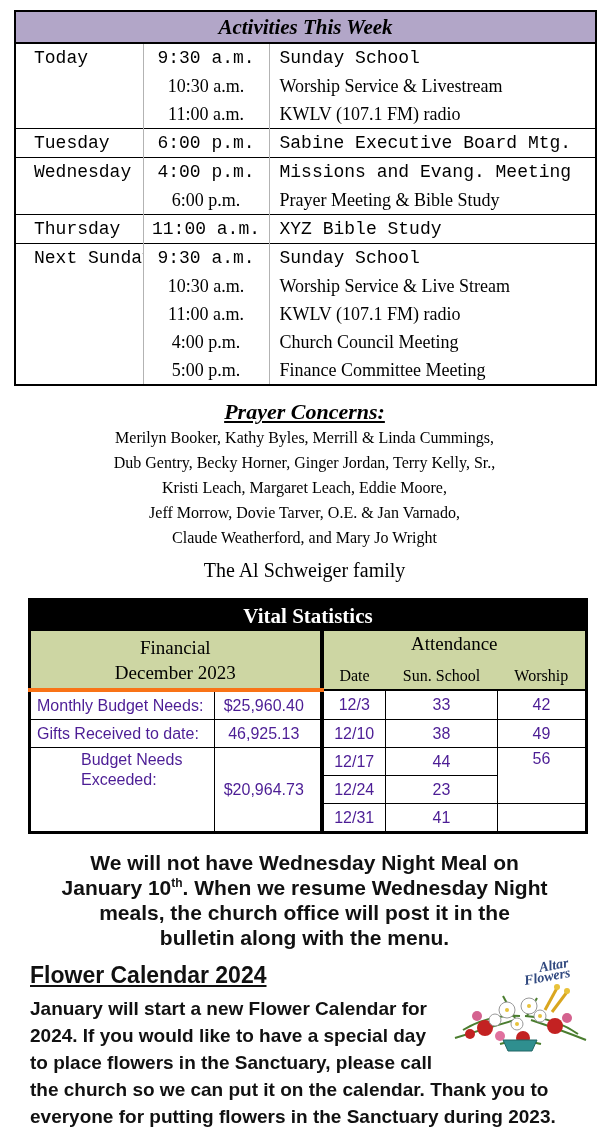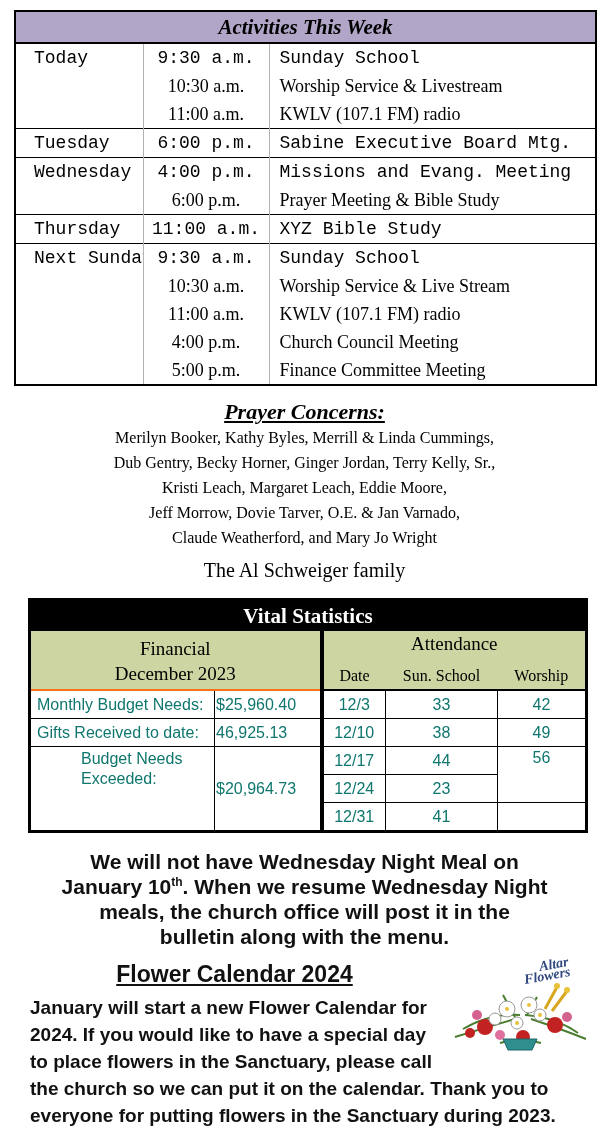--- a/index.html
+++ b/index.html
@@ -17,43 +17,43 @@
   
   .prayer-head{margin-top:13px;text-align:center;font-size:22px;font-weight:bold;font-style:italic;text-decoration:underline;}
   .prayer-lines{text-align:center;font-size:16px;line-height:25px;}
   .prayer-family{margin-top:8px;text-align:center;font-size:20px;line-height:25px;}
 
   
   table.vs{border-collapse:collapse;table-layout:fixed;width:557px;margin:15px 0 0 28px;border:3px solid #000;}
   table.vs td{overflow:hidden;}
   .vtitle{background:#000000;color:#fff;font-weight:bold;font-size:21px;height:28px;text-align:center;font-family:"Liberation Serif",serif;}
   .sub{background:#cdd6a3;font-family:"Liberation Serif",serif;}
-  .fin-head{text-align:center;font-size:19px;line-height:25px;padding:3px 0 2px;border-bottom:2px solid #f97316;}
+  .fin-head{text-align:center;font-size:19px;line-height:25px;padding:3px 0 2px;border-bottom:4px solid #f97316;}
   .att-head{text-align:center;font-size:19px;border-left:4px solid #000;padding-top:2px;height:26px;vertical-align:top;}
   .att-col{font-size:16px;text-align:center;padding-bottom:4px;vertical-align:bottom;border-bottom:2px solid #000;height:24px;}
   .att-col.first{border-left:4px solid #000;}
-  table.vs td.d{font-family:"Liberation Sans",sans-serif;font-size:16px;color:#0f766e;height:25px;border-bottom:1px solid #000;}
+  table.vs td.d{font-family:"Liberation Sans",sans-serif;font-size:16px;color:#4c1d95;height:25px;border-bottom:1px solid #000;}
   table.vs tr:last-child td.d{border-bottom:none;}
   td.fl{padding-left:6px;text-align:left;}
-  td.fa{text-align:left;padding-right:8px;border-left:1px solid #000;margin-left:44px;}
+  td.fa{text-align:center;padding-right:8px;border-left:1px solid #000;margin-left:44px;}
   td.ad{text-align:center;border-left:4px solid #000;}
   td.as,td.aw{text-align:center;border-left:1px solid #000;}
   td.top{vertical-align:top;padding-top:2px;}
   td.mid{vertical-align:middle;}
   .wrapnarrow{display:inline-block;max-width:112px;line-height:20px;margin-left:44px;}
   td.nb{border-bottom:none !important;}
 
   
   .ann{margin:16px auto 0;width:586px;text-align:center;font-family:"Liberation Sans",sans-serif;font-weight:bold;font-size:21px;line-height:25px;color:#111;}
   .ann sup{font-size:12px;line-height:0;}
 
   
   .flower{margin:8px 14px 0 30px;font-family:"Liberation Sans",sans-serif;font-weight:bold;color:#111;}
   .fimg{float:right;width:150px;height:94px;margin:0 0 2px 6px;}
-  .fhead{font-size:23px;text-align:center;text-decoration:underline;padding:4px 0 6px;}
+  .fhead{font-size:23px;text-decoration:underline;padding:4px 0 6px;}
   .fbody{font-size:19px;line-height:27px;text-align:left;}
   .scr{font-family:"Liberation Serif",serif;font-style:italic;fill:#31497f;font-size:14px;}
 </style>
 </head>
 <body>
 
 <table class="act">
   <colgroup>
       <col style="width:128px">
       <col style="width:126px">

